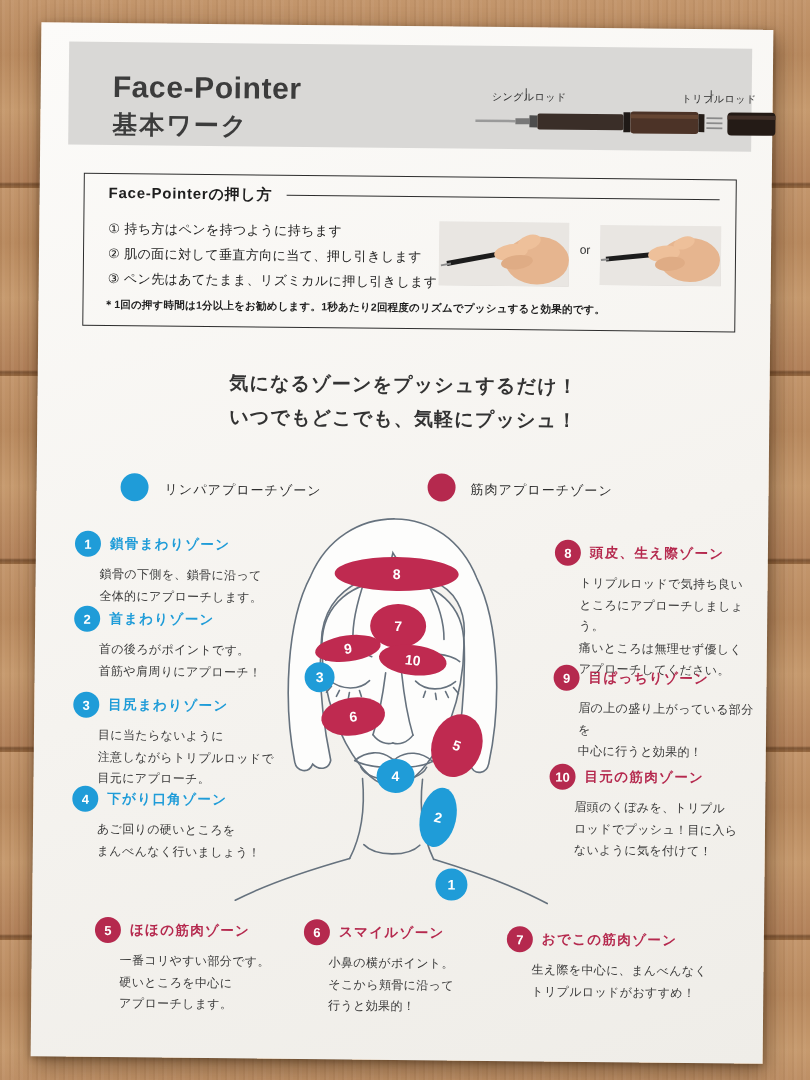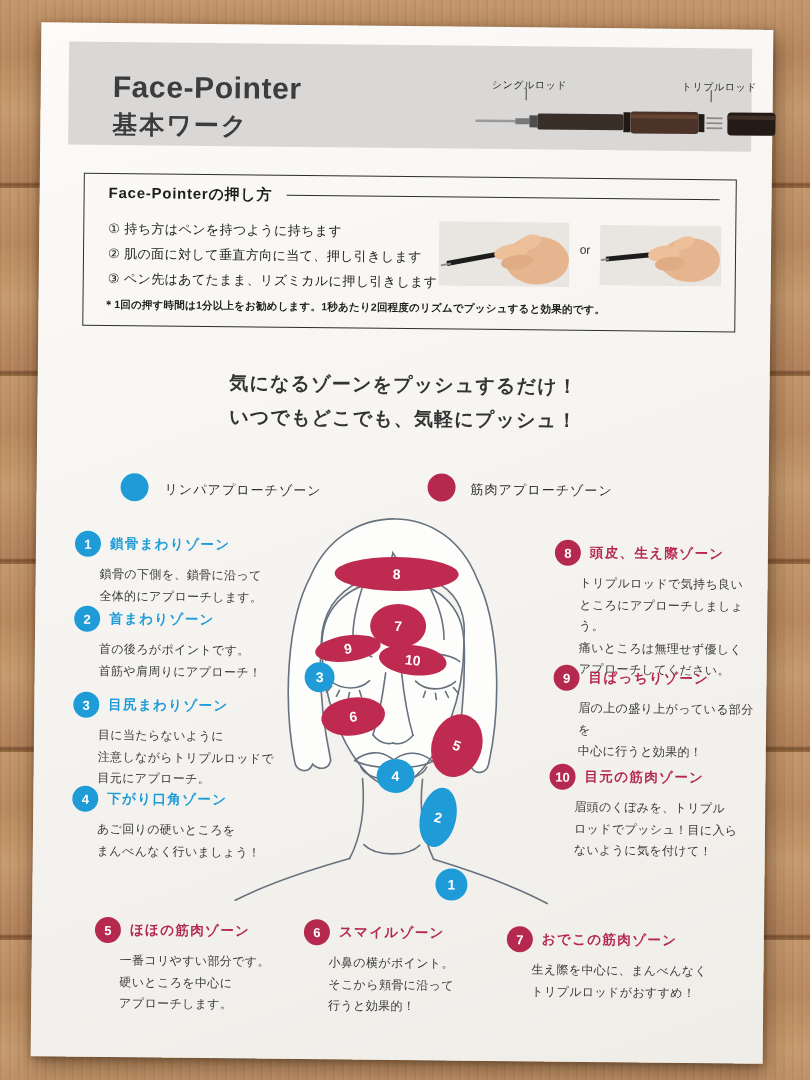--- a/index.html
+++ b/index.html
@@ -14,21 +14,21 @@
   .paper{position:absolute;left:36px;top:26px;width:732px;height:1034px;
     background:linear-gradient(160deg,#fcfbf9 0%,#f5f3ef 55%,#efede8 100%);
     transform:rotate(0.6deg);
     box-shadow:3px 8px 22px rgba(50,28,10,0.5), 0 2px 6px rgba(50,28,10,0.35);
   }
   
   .band{position:absolute;left:28px;top:19px;width:683px;height:103px;background:#d9d8d6;}
   .band-title1{position:absolute;left:44px;top:28px;font-size:30px;font-weight:bold;color:#3c3c3c;letter-spacing:0.02em;}
   .band-title2{position:absolute;left:44px;top:66px;font-size:25px;font-weight:bold;color:#3c3c3c;letter-spacing:0.08em;}
   .device-area{position:absolute;left:405px;top:28px;width:310px;height:70px;}
-  .rod-label{position:absolute;top:4px;font-size:10px;color:#2e2e2e;letter-spacing:0.05em;}
+  .rod-label{position:absolute;top:16px;font-size:10px;color:#2e2e2e;letter-spacing:0.05em;}
   .rod-label.single{left:18px;}
   .rod-label.triple{left:208px;}
   .rod-tick{position:absolute;top:14px;width:1px;height:12px;background:#444;}
   .rod-tick.single{left:52px;}
   .rod-tick.triple{left:237px;}
   .device-svg{position:absolute;left:0;top:28px;}
   
   .howto-box{position:absolute;left:44px;top:150px;width:651px;height:151px;border:1.5px solid #2d2d2d;background:transparent;}
   .howto-head{position:absolute;left:24px;right:16px;top:10px;display:flex;align-items:center;}
   .howto-title{font-size:15px;font-weight:bold;color:#1e1e1e;letter-spacing:0.05em;white-space:nowrap;}

